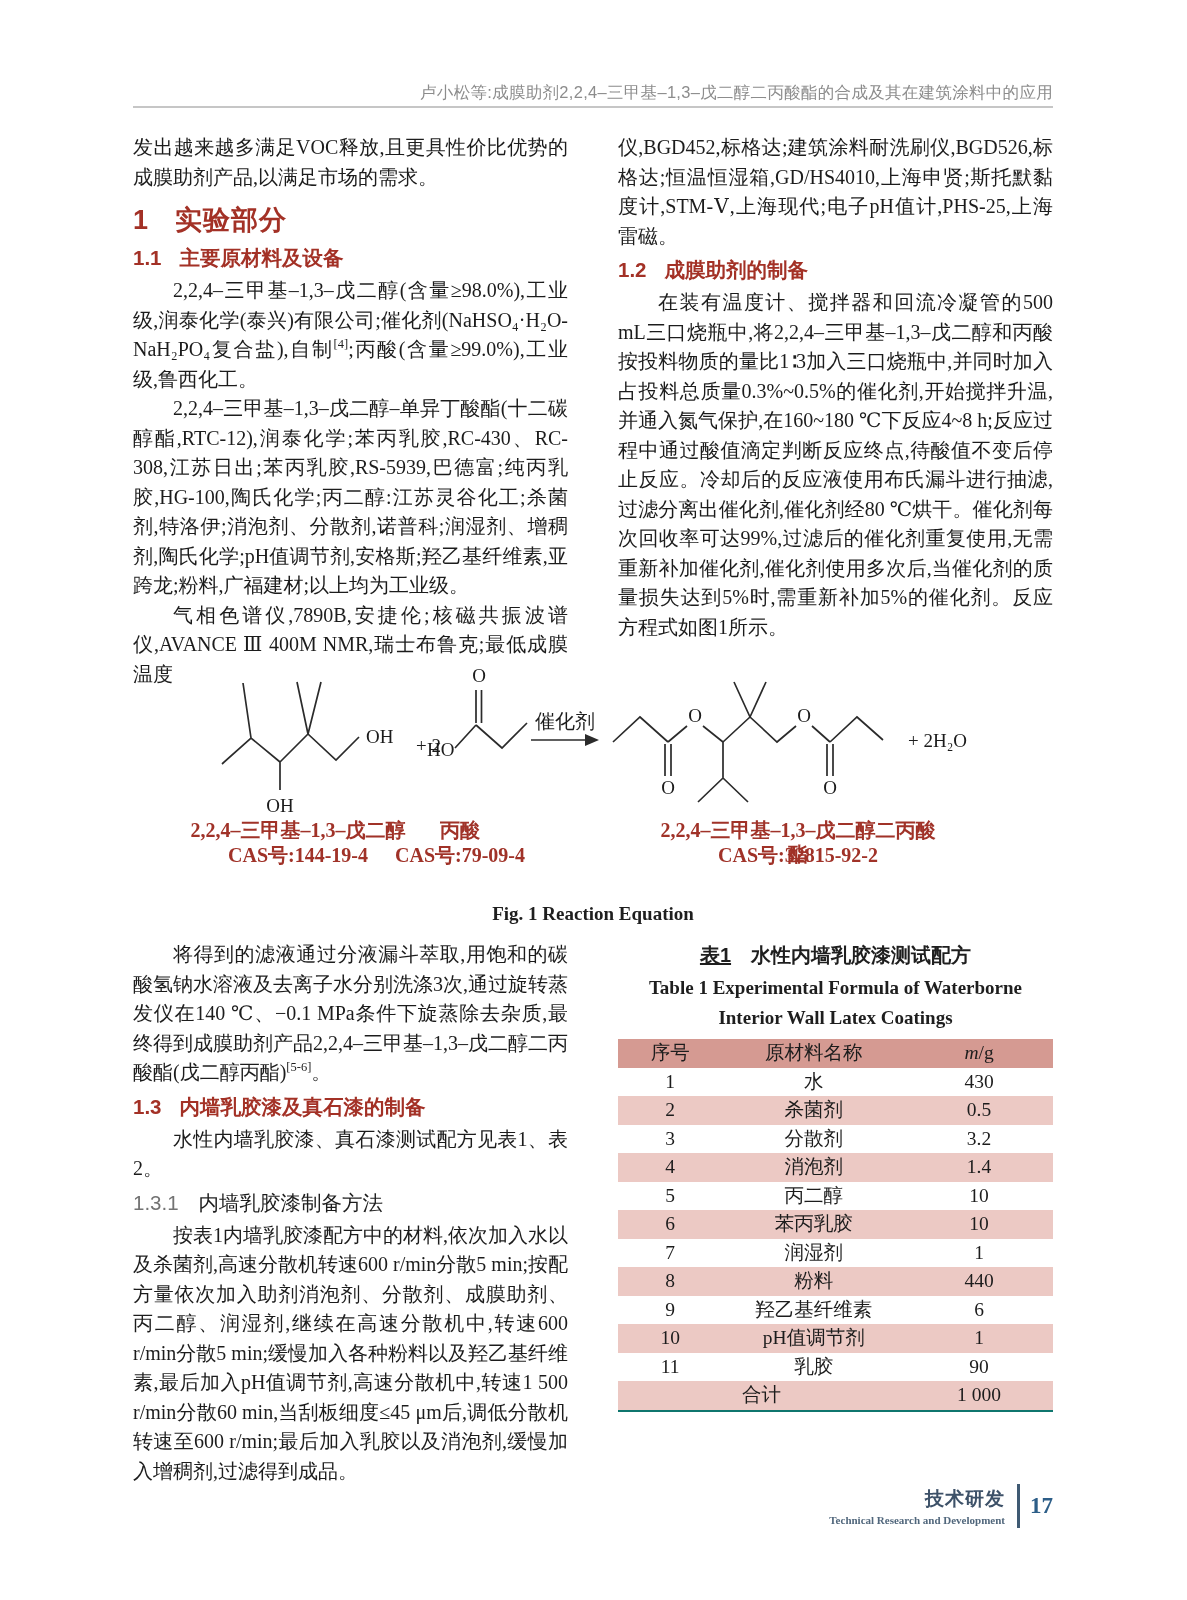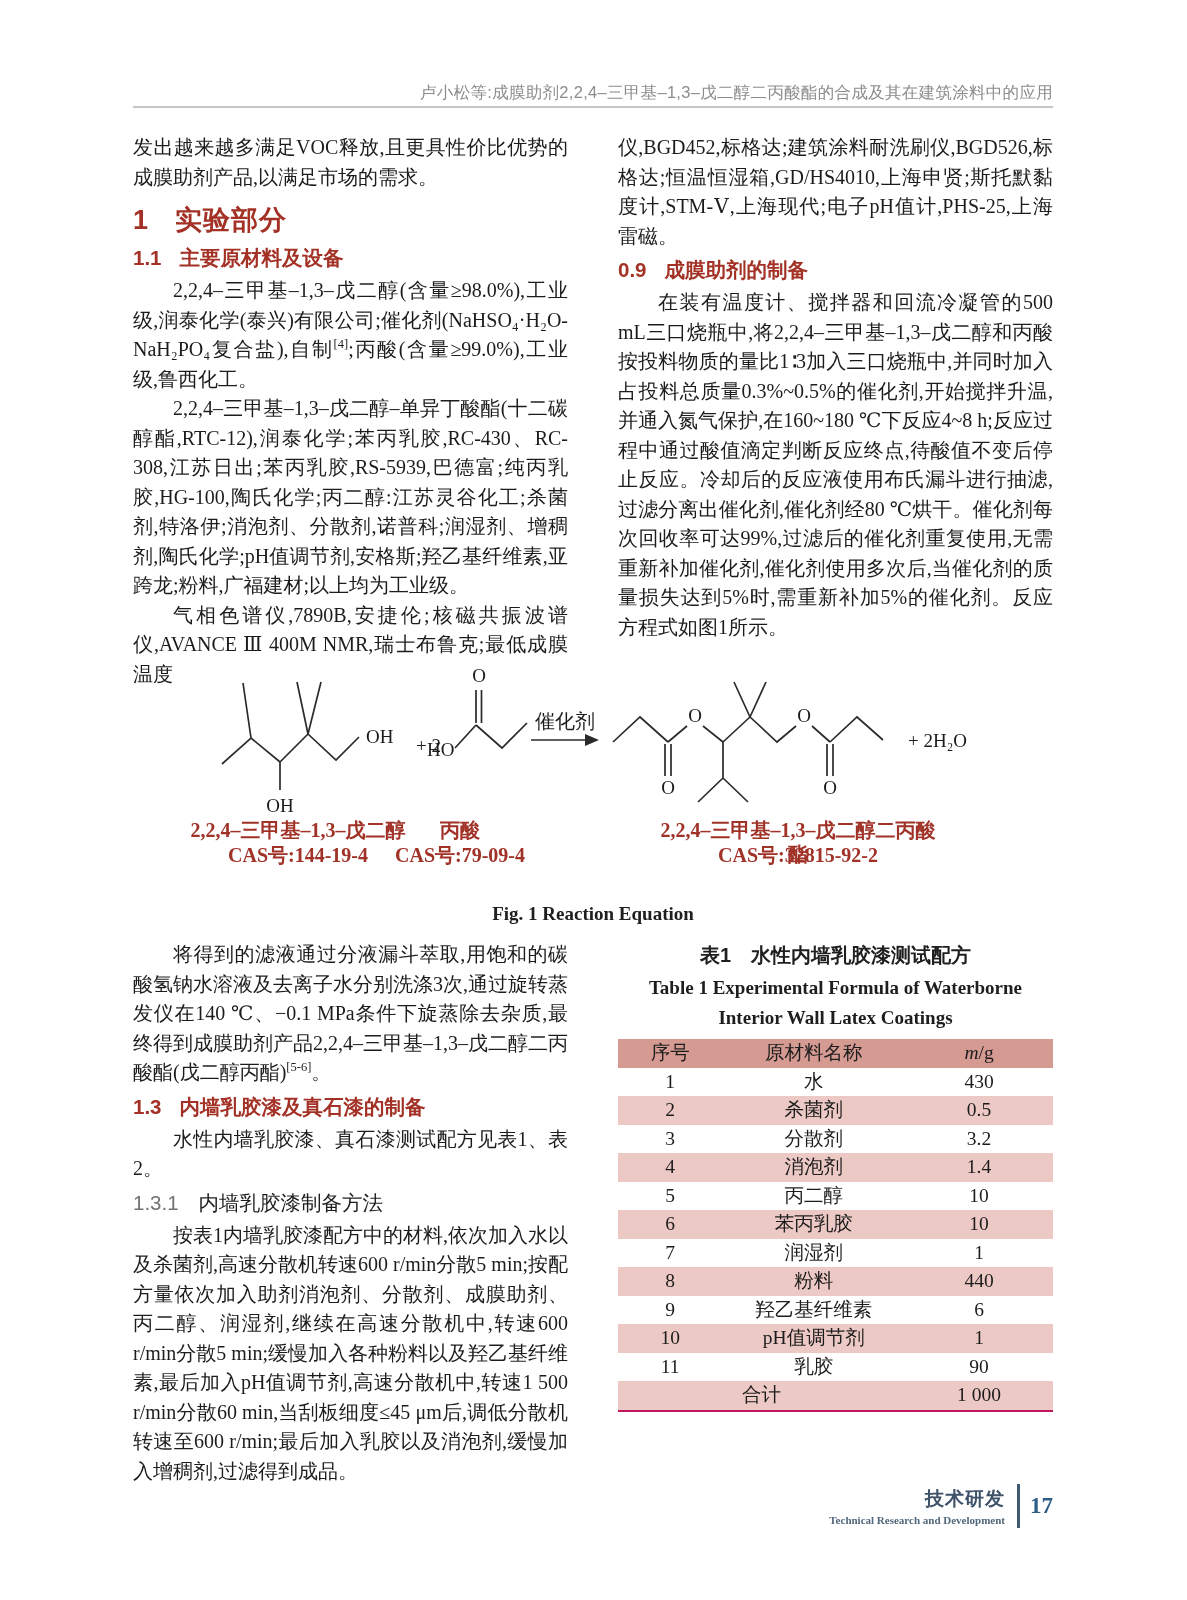--- a/index.html
+++ b/index.html
@@ -55,26 +55,26 @@
   .fig-cap-cn .capnum { margin-right:22px; }
   .fig-cap-en {
     position:absolute; top:263px; left:0; width:100%; text-align:center;
     font-size:19px; font-weight:bold; color:#1e1e1e;
   }
   
   .tbl-cap-cn {
     text-align:center; font-family:"Liberation Sans","DejaVu Sans",sans-serif;
     font-size:20px; font-weight:bold; color:#1e1e1e; margin:2px 0 4px;
   }
-  .tbl-cap-cn .capnum { margin-right:20px; }
+  .tbl-cap-cn .capnum { margin-right:20px;text-decoration:underline; }
   .tbl-cap-en {
     text-align:center; font-size:19px; font-weight:bold; color:#1e1e1e;
     line-height:30px; margin-bottom:6px; padding:0 10px;
   }
-  table.formula { width:435px; border-collapse:collapse; font-size:19.5px; border-bottom:2px solid #be185d; }
+  table.formula { width:435px; border-collapse:collapse; font-size:19.5px; border-bottom:2px solid #0f766e; }
   table.formula th, table.formula td {
     height:28.5px; padding:0; text-align:center; vertical-align:middle;
     font-weight:normal; line-height:28.5px;
   }
   table.formula thead tr { background:#d59a92; }
   table.formula tbody tr.stripe { background:#ecc9c4; }
   table.formula col.c-no { width:24%; }
   table.formula col.c-name { width:42%; }
   table.formula col.c-m { width:34%; }
   
@@ -103,21 +103,21 @@
     <div class="col">
       <p>发出越来越多满足VOC释放,且更具性价比优势的成膜助剂产品,以满足市场的需求。</p>
       <h1 class="sec"><span class="hnum">1</span><span>实验部分</span></h1>
       <h2 class="sec"><span class="hnum">1.1</span><span>主要原材料及设备</span></h2>
       <p class="indent"><span>2,2,4–三甲基–1,3–戊二醇(含量≥98.0%),工业级,润泰化学(泰兴)有限公司;催化剂(NaHSO₄·H₂O-NaH₂PO₄复合盐),自制</span><sup class="ref">[4]</sup><span>;丙酸(含量≥99.0%),工业级,鲁西化工。</span></p>
       <p class="indent">2,2,4–三甲基–1,3–戊二醇–单异丁酸酯(十二碳醇酯,RTC-12),润泰化学;苯丙乳胶,RC-430、RC-308,江苏日出;苯丙乳胶,RS-5939,巴德富;纯丙乳胶,HG-100,陶氏化学;丙二醇:江苏灵谷化工;杀菌剂,特洛伊;消泡剂、分散剂,诺普科;润湿剂、增稠剂,陶氏化学;pH值调节剂,安格斯;羟乙基纤维素,亚跨龙;粉料,广福建材;以上均为工业级。</p>
       <p class="indent">气相色谱仪,7890B,安捷伦;核磁共振波谱仪,AVANCE Ⅲ 400M NMR,瑞士布鲁克;最低成膜温度</p>
     </div>
     <div class="col">
       <p>仪,BGD452,标格达;建筑涂料耐洗刷仪,BGD526,标格达;恒温恒湿箱,GD/HS4010,上海申贤;斯托默黏度计,STM-Ⅴ,上海现代;电子pH值计,PHS-25,上海雷磁。</p>
-      <h2 class="sec"><span class="hnum">0.9</span><span>成膜助剂的制备</span></h2>
+      <h2 class="sec"><span class="hnum">1.2</span><span>成膜助剂的制备</span></h2>
       <p class="indent">在装有温度计、搅拌器和回流冷凝管的500 mL三口烧瓶中,将2,2,4–三甲基–1,3–戊二醇和丙酸按投料物质的量比1∶3加入三口烧瓶中,并同时加入占投料总质量0.3%~0.5%的催化剂,开始搅拌升温,并通入氮气保护,在160~180 ℃下反应4~8 h;反应过程中通过酸值滴定判断反应终点,待酸值不变后停止反应。冷却后的反应液使用布氏漏斗进行抽滤,过滤分离出催化剂,催化剂经80 ℃烘干。催化剂每次回收率可达99%,过滤后的催化剂重复使用,无需重新补加催化剂,催化剂使用多次后,当催化剂的质量损失达到5%时,需重新补加5%的催化剂。反应方程式如图1所示。</p>
     </div>
   </div>
 
   <div class="figure">
     <svg width="920" height="235" viewBox="0 0 920 235" font-family="Liberation Serif, DejaVu Serif, serif" font-size="19" fill="#1c1c1c">
       <g stroke="#2b2b2b" stroke-width="1.7" fill="none">
 
         <path d="M110,43 L118,98 M89,124 L118,98 L147,122 L147,150 M147,122 L175,94 M175,94 L164,42 M175,94 L188,42 M175,94 L203,120 L226,97"></path>
 

